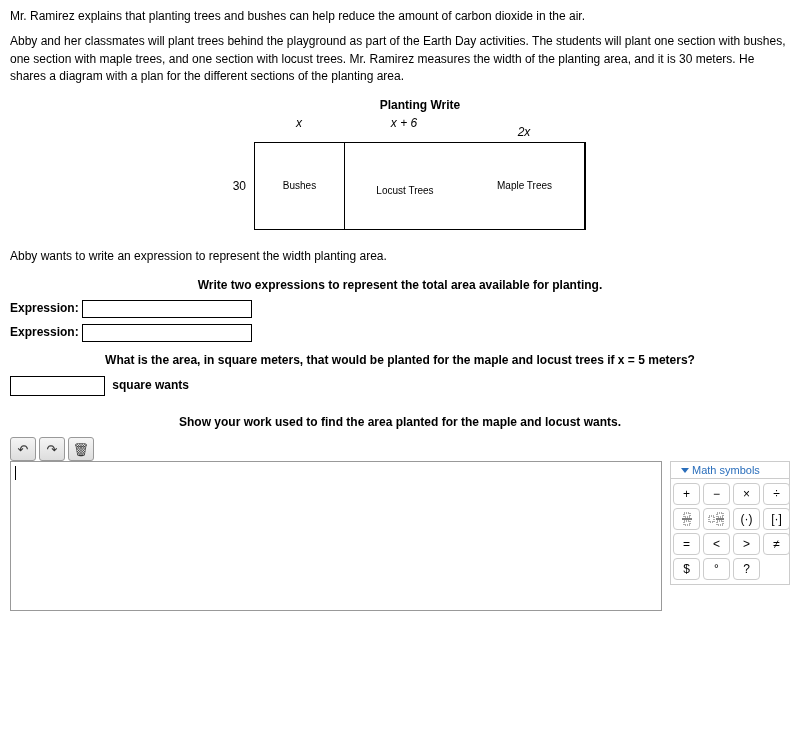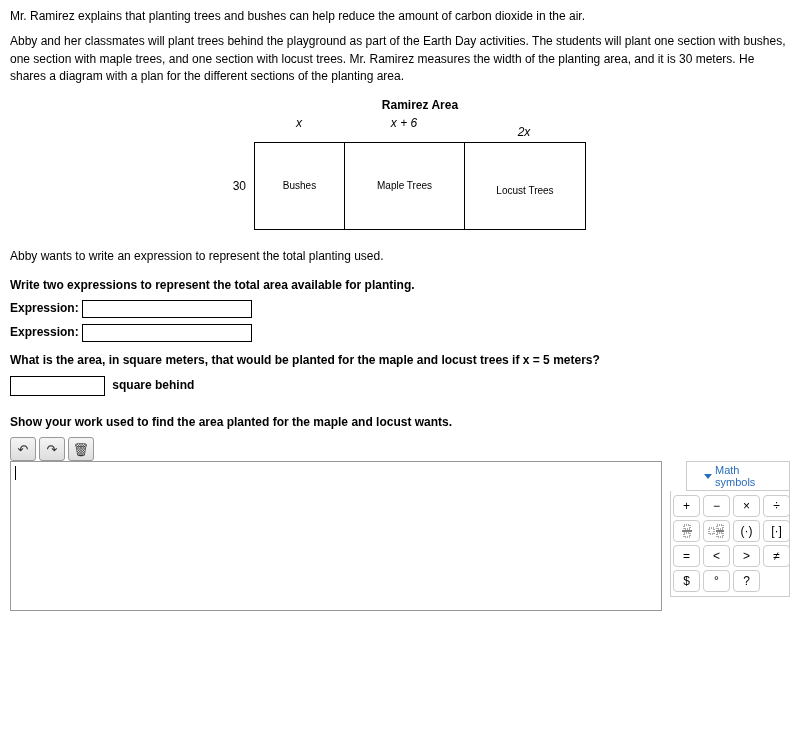--- a/index.html
+++ b/index.html
@@ -1,18 +1,18 @@
 <!DOCTYPE html>
 <html><head>
   <meta charset="utf-8">
   <style>
     * { box-sizing: border-box; margin: 0; padding: 0; }
     body { font-family: Arial, Helvetica, sans-serif; font-size: 12px; color: #000; background: #fff; padding: 8px 10px; width: 800px; }
     .para { margin-bottom: 8px; line-height: 1.45; }
-    .bold { font-weight: bold; }
+    .bold { font-weight: bold; text-align: center; }
     .diagram-wrap { margin: 12px 0 18px 0; }
     .diagram-title { text-align: center; font-weight: bold; margin-bottom: 4px; font-size: 12px; }
     .diagram-grid { display: flex; justify-content: center; }
     .diagram-inner { position: relative; }
     .col-labels { display: flex; margin-left: 40px; }
     .col-label { text-align: center; font-style: italic; font-size: 12px; padding-bottom: 3px; }
     .c1 { width: 90px; } .c2 { width: 120px; } .c3 { width: 120px; margin-top: 9px; }
     .row { display: flex; align-items: center; justify-content: center; }
     .row-label { width: 40px; text-align: right; padding-right: 8px; font-size: 12px; }
     .cells { display: flex; border: 1px solid #000; height: 88px; }
@@ -22,71 +22,71 @@
     .cell.c3 { width: 120px; }
     .label-line { margin: 4px 0; font-size: 12px; }
     .input-text { border: 1px solid #000; height: 18px; width: 170px; background: #fff; vertical-align: middle; }
     .input-sq { border: 1px solid #000; height: 20px; width: 95px; background: #fff; display: inline-block; vertical-align: middle; }
     .toolbar { display: flex; gap: 3px; margin-top: 6px; margin-bottom: 0; }
     .tbtn { width: 26px; height: 24px; background: linear-gradient(#f5f5f5,#ddd); border: 1px solid #999; border-radius: 3px; display: flex; align-items: center; justify-content: center; font-size: 13px; color: #333; }
     .work-row { display: flex; gap: 8px; align-items: flex-start; }
     .workarea { border: 1px solid #999; height: 150px; width: 670px; padding: 4px; font-size: 12px; position: relative; }
     .cursor { border-left: 1px solid #000; height: 14px; display: inline-block; }
     .palette { width: 120px; }
-    .palette-header { color: #2a6ebb; font-size: 11px; padding: 2px 17px; border: 1px solid #ccc; background: #fff; display: flex; align-items: center; gap: 3px; margin-left: 16px; }
+    .palette-header { color: #2a6ebb; font-size: 11px; padding: 2px 10px; border: 1px solid #ccc; background: #fff; display: flex; align-items: center; gap: 3px; }
     .caret-down { width: 0; height: 0; border-left: 4px solid transparent; border-right: 4px solid transparent; border-top: 5px solid #2a6ebb; }
     .sym-grid { display: grid; grid-template-columns: repeat(4, 27px); gap: 3px; padding: 4px 2px; border: 1px solid #ccc; border-top: none; background: #fff; }
     .sym { width: 27px; height: 22px; border: 1px solid #ccc; border-radius: 4px; display: flex; align-items: center; justify-content: center; font-size: 12px; background: #fff; }
     .sym.empty { border: none; background: transparent; }
     .section { margin: 12px 0 6px 0; }
     .frac-icon svg, .mixed-icon svg { display: block; }
   </style>
 </head>
 <body>
 
 <p class="para">Mr. Ramirez explains that planting trees and bushes can help reduce the amount of carbon dioxide in the air.</p>
 <p class="para">Abby and her classmates will plant trees behind the playground as part of the Earth Day activities. The students will plant one section with bushes, one section with maple trees, and one section with locust trees. Mr. Ramirez measures the width of the planting area, and it is 30 meters. He shares a diagram with a plan for the different sections of the planting area.</p>
 
 <div class="diagram-wrap">
   <div class="diagram-grid">
     <div class="diagram-inner">
-      <div class="diagram-title" style="margin-left:40px;">Ramirez Area</div>
+      <div class="diagram-title" style="margin-left:40px;">Planting Write</div>
       <div class="col-labels">
         <div class="col-label c1">x</div>
         <div class="col-label c2">x + 6</div>
         <div class="col-label c3">2x</div>
       </div>
       <div class="row">
         <div class="row-label">30</div>
         <div class="cells">
           <div class="cell c1">Bushes</div>
+          <div class="cell c3">Locust Trees</div>
           <div class="cell c2">Maple Trees</div>
-          <div class="cell c3">Locust Trees</div>
         </div>
       </div>
     </div>
   </div>
 </div>
 
-<p class="para">Abby wants to write an expression to represent the total planting used.</p>
+<p class="para">Abby wants to write an expression to represent the width planting area.</p>
 
 <p class="para bold section">Write two expressions to represent the total area available for planting.</p>
 <div class="label-line">
   <span class="bold">Expression:</span>
   <input type="text" class="input-text" style="">
 </div>
 <div class="label-line" style="margin-top:6px;">
   <span class="bold">Expression:</span>
   <input type="text" class="input-text" style="">
 </div>
 
 <p class="para bold section" style="margin-top:10px;">What is the area, in square meters, that would be planted for the maple and locust trees if x = 5 meters?</p>
 <div class="label-line">
   <span class="input-sq"></span>
-  <span class="bold" style="margin-left:4px;">square behind</span>
+  <span class="bold" style="margin-left:4px;">square wants</span>
 </div>
 
 <p class="para bold section" style="margin-top:18px;">Show your work used to find the area planted for the maple and locust wants.</p>
 
 <div class="toolbar">
   <div class="tbtn">
       <span>↶</span>
     </div>
   <div class="tbtn">
       <span>↷</span>

